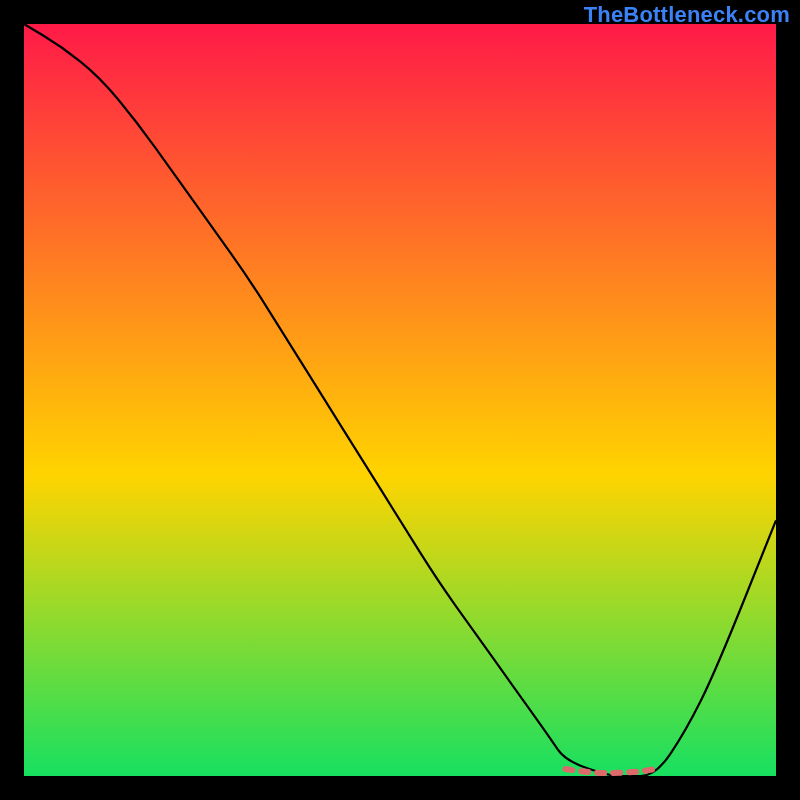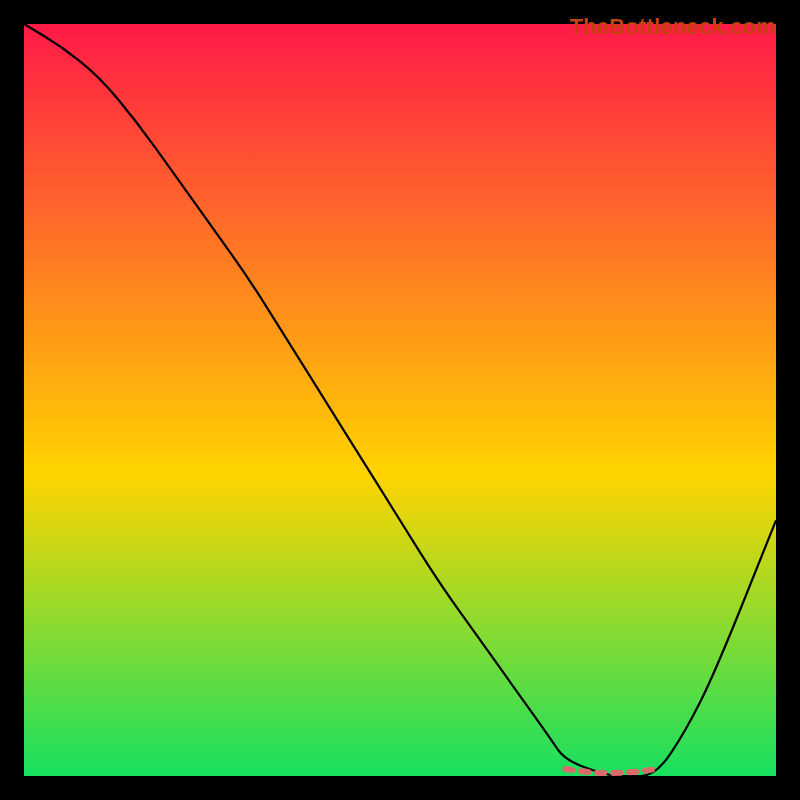--- a/index.html
+++ b/index.html
@@ -13,28 +13,27 @@
   }
   .stage {
     position: relative;
     width: 800px;
     height: 800px;
     background: #000;
   }
   .watermark {
     position: absolute;
     top: 2px;
-    right: 24px;
-    color: #c2410c;
+    right: 10px;
+    color: #3b82f6;
     font-size: 22px;
     font-weight: 600;
     letter-spacing: 0.2px;
     user-select: none;
     z-index: 10;
-    margin-top: 12px;
   }
   svg.plot {
     position: absolute;
     top: 0;
     left: 0;
     width: 800px;
     height: 800px;
     display: block;
   }
 </style>

